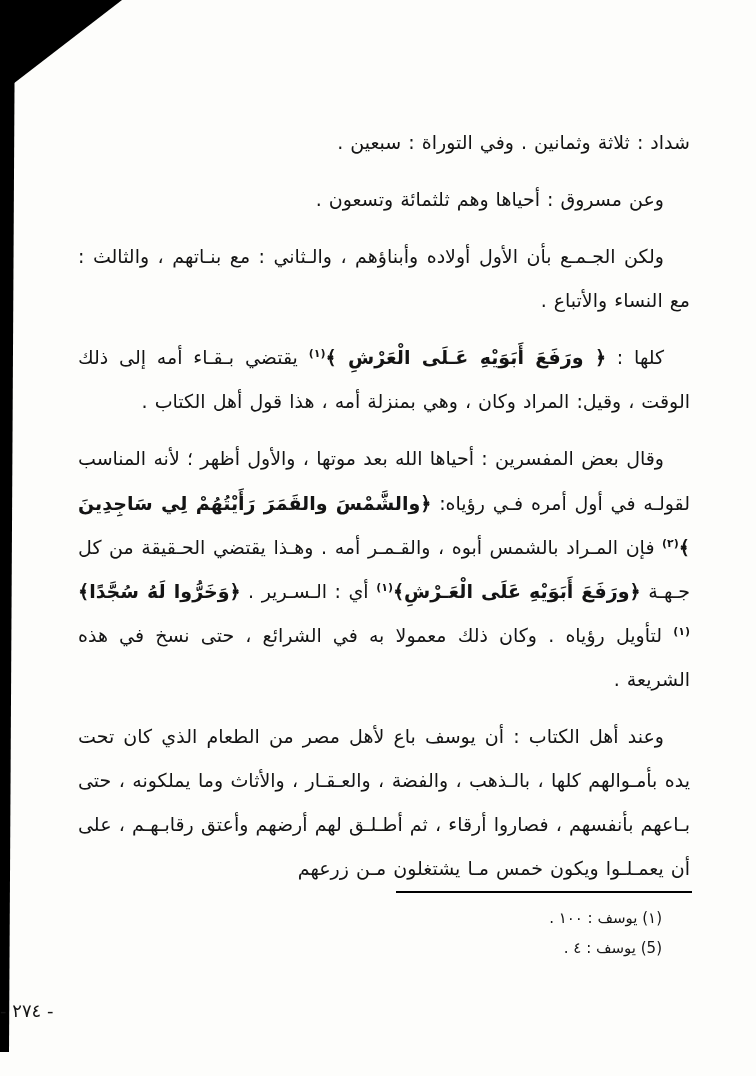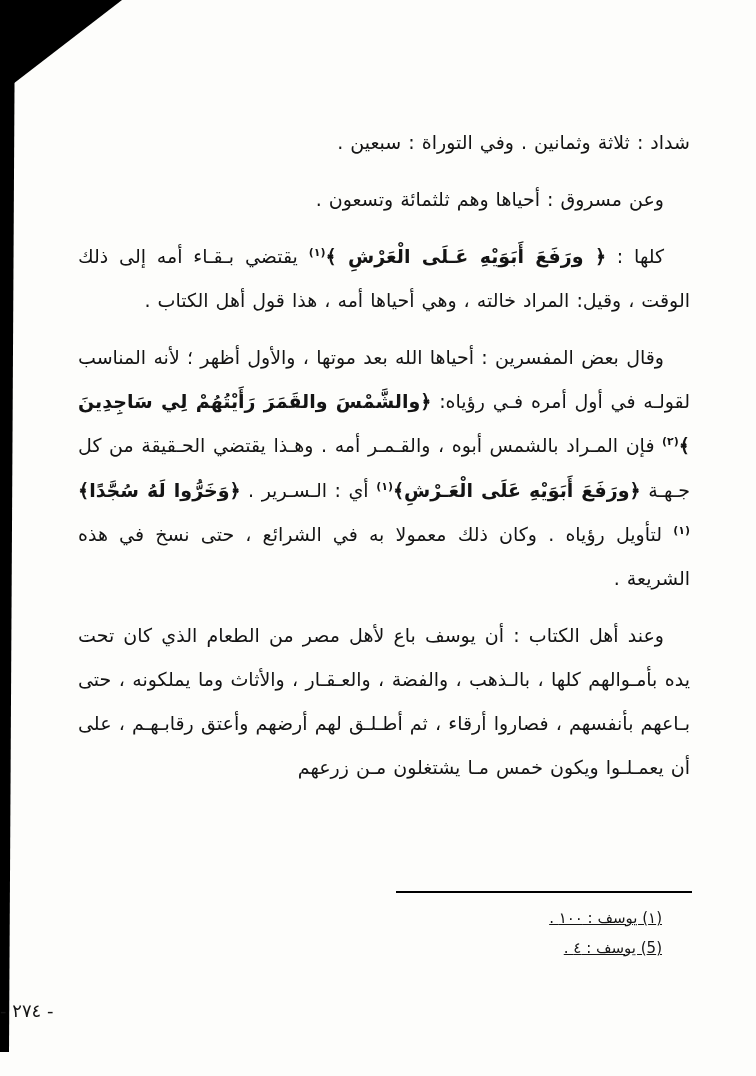--- a/index.html
+++ b/index.html
@@ -58,21 +58,20 @@
     border: 0;
     border-top: 2px solid #000;
     width: 296px;
     margin: 0 0 10px 0;
   }
   .footnote {
     font-size: 15px;
     line-height: 2.0;
     color: #141414;
     padding-right: 30px;
-    text-decoration: underline;
   }
   
   .page-number {
     position: absolute;
     top: 1000px; left: 0; right: 0;
     text-align: left;
     font-size: 18px;
     letter-spacing: 2px;
     color: #141414;
     direction: rtl;
@@ -82,21 +81,22 @@
 <body>
 
 <div class="page">
 
   <div class="artifact corner"></div>
   <div class="artifact strip"></div>
 
   <div class="text-block" id="paragraphs">
       <p class="para"><span>شداد : ثلاثة وثمانين . وفي التوراة : سبعين .</span></p>
       <p class="para indent"><span>وعن مسروق : أحياها وهم ثلثمائة وتسعون .</span></p>
-      <p class="para indent"><span>كلها : </span><span class="quran">﴿ ورَفَعَ أَبَوَيْهِ عَـلَى الْعَرْشِ ﴾</span><sup class="fn-marker">(١)</sup><span> يقتضي بـقـاء أمه إلى ذلك الوقت ، وقيل: المراد خالته ، وهي أحياها أمه ، هذا قول أهل الكتاب .</span></p>
+      <p class="para indent"><span>ولكن الجـمـع بأن الأول أولاده وأبناؤهم ، والـثاني : مع بنـاتهم ، والثالث : مع النساء والأتباع .</span></p>
+      <p class="para indent"><span>كلها : </span><span class="quran">﴿ ورَفَعَ أَبَوَيْهِ عَـلَى الْعَرْشِ ﴾</span><sup class="fn-marker">(١)</sup><span> يقتضي بـقـاء أمه إلى ذلك الوقت ، وقيل: المراد وكان ، وهي بمنزلة أمه ، هذا قول أهل الكتاب .</span></p>
       <p class="para indent"><span>وقال بعض المفسرين : أحياها الله بعد موتها ، والأول أظهر ؛ لأنه المناسب لقولـه في أول أمره فـي رؤياه: </span><span class="quran">﴿والشَّمْسَ والقَمَرَ رَأَيْتُهُمْ لِي سَاجِدِينَ ﴾</span><sup class="fn-marker">(٢)</sup><span> فإن المـراد بالشمس أبوه ، والقـمـر أمه . وهـذا يقتضي الحـقيقة من كل جـهـة </span><span class="quran">﴿ورَفَعَ أَبَوَيْهِ عَلَى الْعَـرْشِ﴾</span><sup class="fn-marker">(١)</sup><span> أي : الـسـرير . </span><span class="quran">﴿وَخَرُّوا لَهُ سُجَّدًا﴾</span><sup class="fn-marker">(١)</sup><span> لتأويل رؤياه . وكان ذلك معمولا به في الشرائع ، حتى نسخ في هذه الشريعة .</span></p>
       <p class="para indent"><span>وعند أهل الكتاب : أن يوسف باع لأهل مصر من الطعام الذي كان تحت يده بأمـوالهم كلها ، بالـذهب ، والفضة ، والعـقـار ، والأثاث وما يملكونه ، حتى بـاعهم بأنفسهم ، فصاروا أرقاء ، ثم أطـلـق لهم أرضهم وأعتق رقابـهـم ، على أن يعمـلـوا ويكون خمس مـا يشتغلون مـن زرعهم</span></p>
     </div>
 
   <div class="footnote-area">
     <hr class="fn-rule">
     <div id="footnotes">
         <div class="footnote">(١) يوسف : ١٠٠ .</div>
         <div class="footnote">(5) يوسف : ٤ .</div>
       </div>

